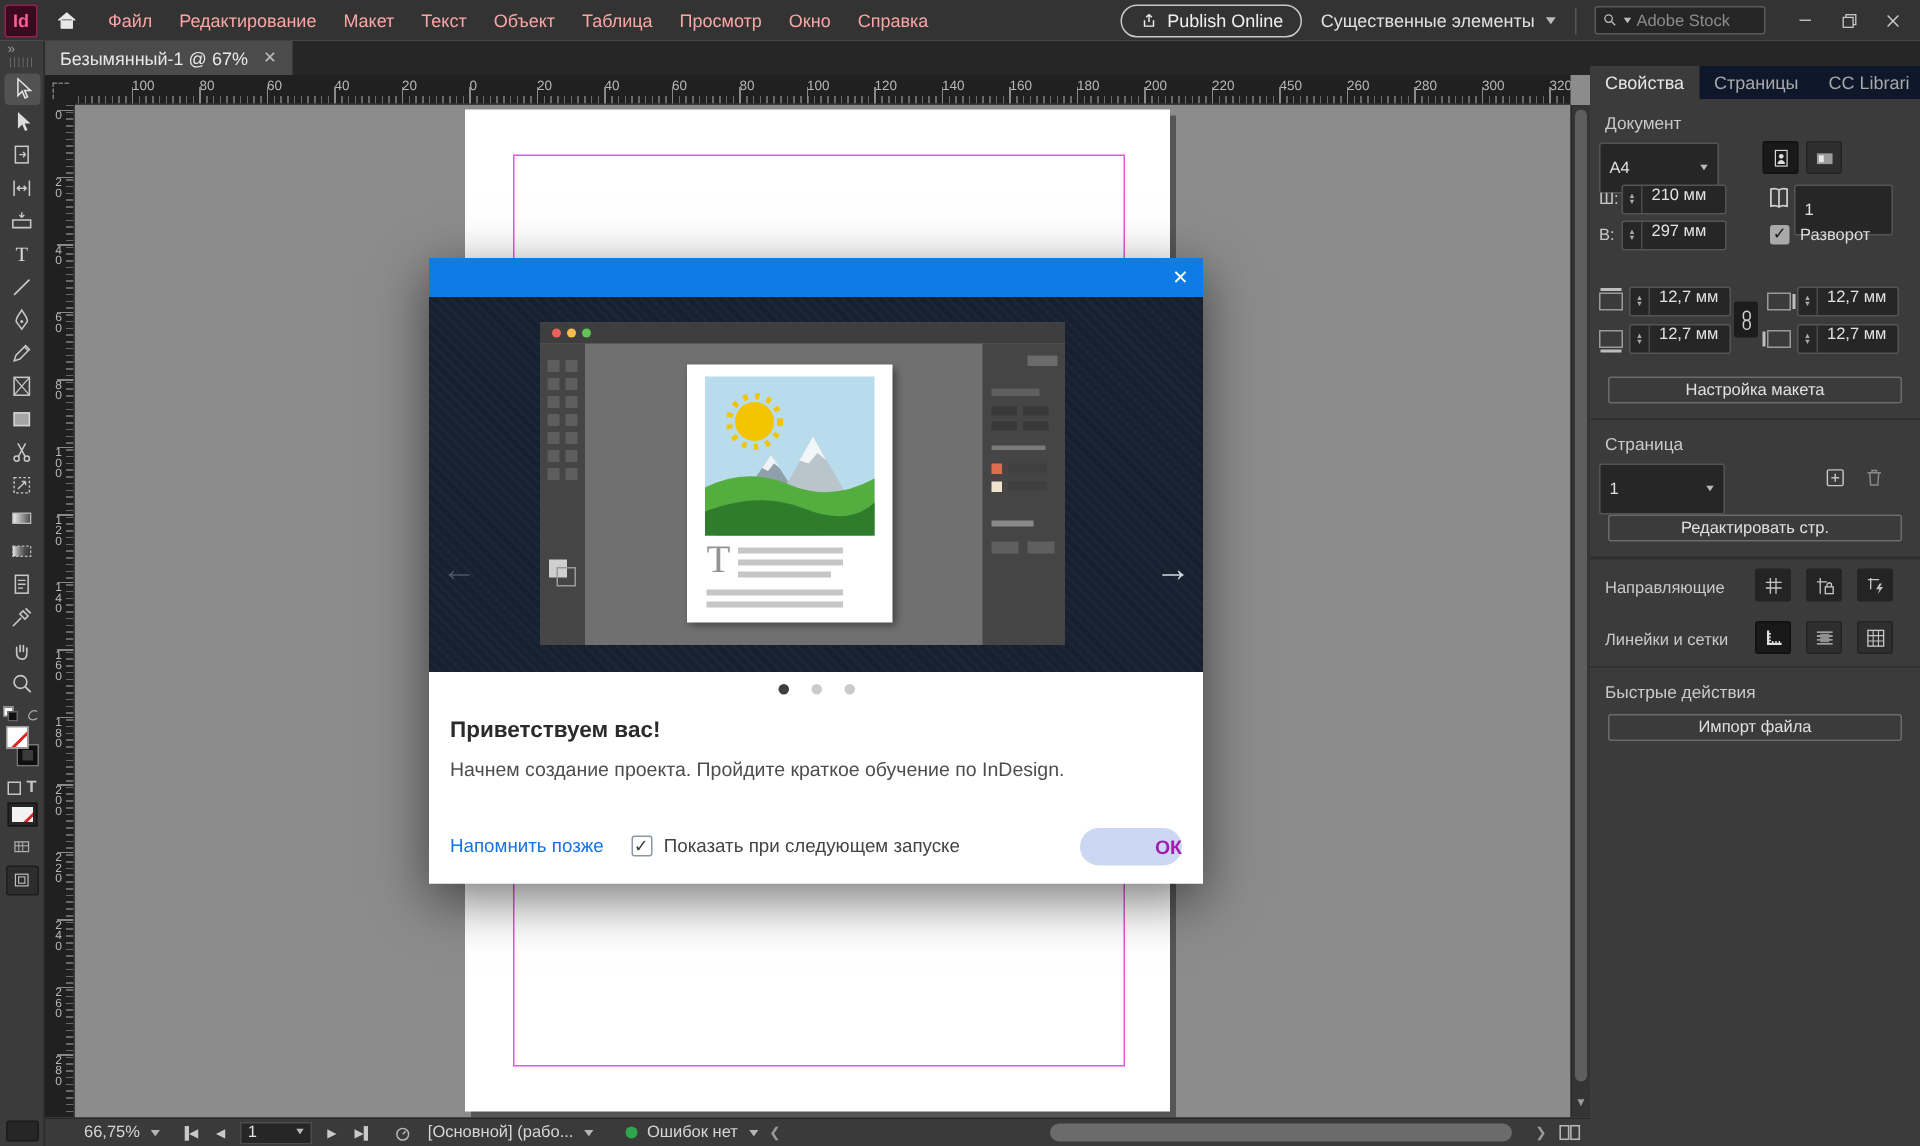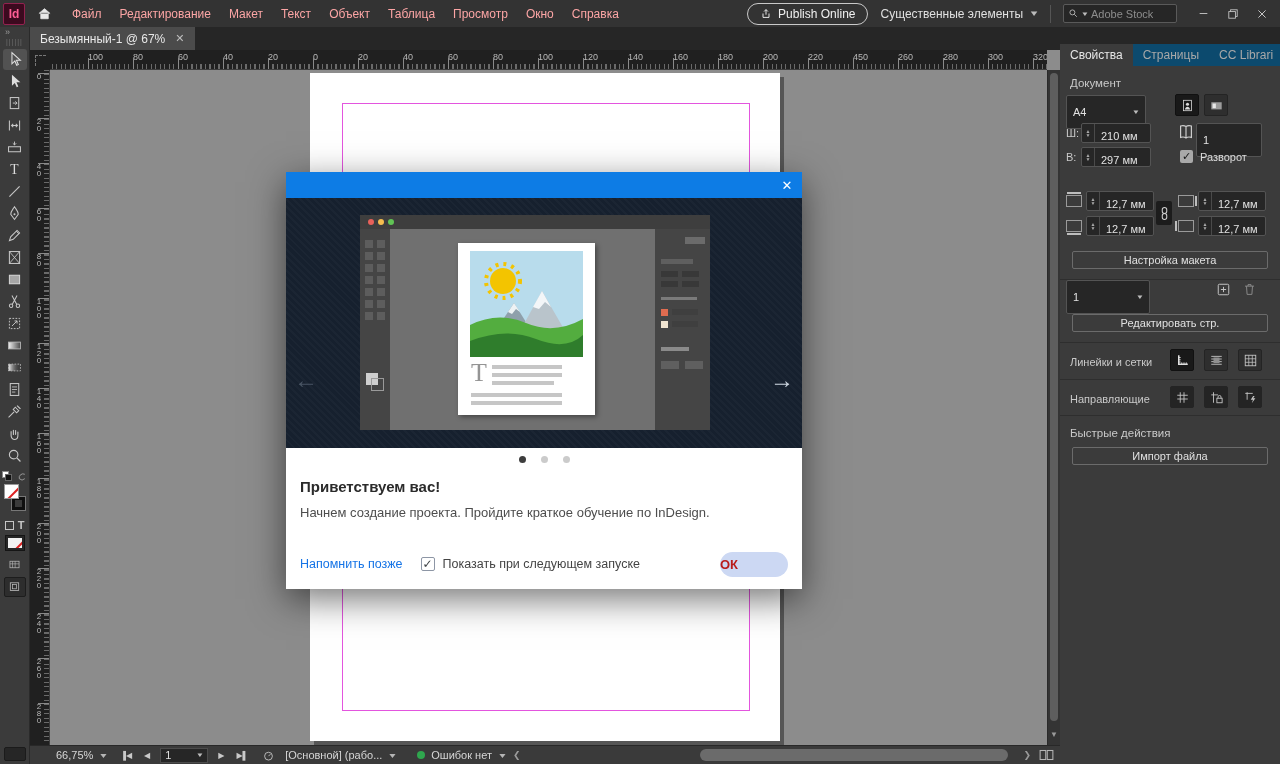--- a/index.html
+++ b/index.html
@@ -76,29 +76,29 @@
   .navglyph{font-size:8px;color:#c9c9c9;margin:0 6px}
   .sb-field{width:48px;height:15px;background:#262626;border:1px solid #4c4c4c;display:flex;align-items:center;justify-content:space-between;padding:0 4px;margin:0 4px}
   .sb-field .v{font-size:11px;color:#e0e0e0}
   .sb-master{margin-left:10px}
   .gdot{width:8px;height:8px;border-radius:50%;background:#2fa64e;margin:0 6px 0 14px}
   .hthumb{position:absolute;left:670px;width:308px;height:12px;top:3px;background:#6b6b6b;border-radius:6px}
   .sb-right{position:absolute;right:6px;display:flex;align-items:center;gap:8px}
 
   
   .panel{position:absolute;right:0;top:44px;width:220px;bottom:0;background:#3b3b3b;z-index:25;font-size:11px}
-  .ptabs{height:22px;background:#0c4a6e;display:flex}
+  .ptabs{height:22px;background:#0f172a;display:flex}
   .ptab{padding:4px 10px 0 10px;color:#a8a8a8;font-size:12px;white-space:nowrap;overflow:hidden}
   .ptab.active{background:#3b3b3b;color:#e6e6e6}
   .ptab.clip{max-width:64px}
   .prow-note{padding:9px 10px;color:#c9c9c9;border-bottom:1px solid #2e2e2e;font-size:12px}
   .sect-label{padding:11px 10px 6px 10px;color:#c9c9c9;font-size:11.5px}
   .inline-label{color:#c9c9c9}
   .sel{height:20px;background:#262626;border:1px solid #545454;border-radius:2px;display:flex;align-items:center;justify-content:space-between;padding:16px 6px;color:#e2e2e2}
-  .stepper{height:20px;background:#262626;border:1px solid #545454;border-radius:2px;display:flex;align-items:flex-end}
+  .stepper{height:20px;background:#262626;border:1px solid #545454;border-radius:2px;display:flex;align-items:flex-start}
   .stepper .arr{width:13px;display:flex;flex-direction:column;align-items:center;justify-content:center;gap:1px;border-right:1px solid #4a4a4a;height:100%;color:#aaa;font-size:5px;line-height:4px}
   .stepper .val{padding-left:6px;color:#e2e2e2}
   .iconbtn{width:24px;height:22px;background:#2e2e2e;border:1px solid #242424;border-radius:2px;display:flex;align-items:center;justify-content:center}
   .iconbtn.active{background:#191919;border-color:#111}
   .pbutton{display:block;width:196px;margin:0 auto;height:18px;background:transparent;border:1px solid #6b6b6b;border-radius:2px;color:#e0e0e0;font-size:11px;text-align:center;line-height:16px}
   .psep{border-top:1px solid #2e2e2e;margin-top:10px}
   .abs{position:absolute}
   .mrow{display:flex;align-items:center;gap:4px}
   .micon{width:16px;height:12px;border:1px solid #9a9a9a;position:relative}
   .micon.mtop:before{content:"";position:absolute;left:0;right:0;top:-4px;height:2px;background:#bdbdbd}
@@ -132,21 +132,21 @@
   .dots{position:absolute;top:8px;left:0;right:0;display:flex;justify-content:center;gap:15px}
   .dot{width:7px;height:7px;border-radius:50%}
   .dot.active{background:#3d3d3d}
   .dot.inactive{background:#cbcbcb}
   .dlg-h{position:absolute;left:14px;top:30px;font-size:15px;font-weight:bold;color:#2b2b2b}
   .dlg-b{position:absolute;left:14px;top:57px;font-size:13px;color:#4d4d4d}
   .dlg-foot{position:absolute;left:14px;right:14px;top:102px;height:28px;display:flex;align-items:center}
   .dlg-link{color:#1473e6;font-size:12.5px}
   .dlg-check{width:14px;height:14px;border:1.5px solid #8d96a5;border-radius:2px;margin:0 8px 0 18px;color:#3c4043;font-size:12px;line-height:12px;text-align:center;font-weight:bold;background:#fff}
   .dlg-chklabel{font-size:12.5px;color:#444}
-  .okbtn{margin-left:auto;width:68px;height:25px;border-radius:13px;background:#ccd8f3;color:#b91c1c;font-weight:bold;font-size:13px;text-align:left;line-height:25px}
+  .okbtn{margin-left:auto;width:68px;height:25px;border-radius:13px;background:#ccd8f3;color:#a21caf;font-weight:bold;font-size:13px;text-align:right;line-height:25px}
   svg{overflow:visible}
 </style>
 </head>
 <body>
 
 <div class="app">
 
   <div class="menubar">
     <div class="id-logo">Id</div>
     <div class="home-btn">
@@ -545,77 +545,78 @@
             <span class="arr">▲<br>▼</span>
             <span class="val">12,7 мм</span>
           </div>
         </div>
     </div>
     <div style="padding-top:8px">
         <button class="pbutton">Настройка макета</button>
       </div>
 
     <div class="psep"></div>
+    <div class="sect-label">Страница</div>
     <div style="position:relative;height:26px">
       <div class="sel abs" style="left:6px;top:0;width:84px">
           <span>1</span>
           <span class="chev" style="font-size:6px">▼</span>
         </div>
       <svg class="abs" style="left:156px;top:2px" width="15" height="15" viewBox="0 0 20 20">
           <rect x="3" y="3" width="14" height="14" rx="1.5" fill="none" stroke="#c5c5c5" stroke-width="1.3"></rect>
           <path d="M10 6.5v7M6.5 10h7" stroke="#c5c5c5" stroke-width="1.3"></path>
         </svg>
       <svg class="abs" style="left:182px;top:2px" width="15" height="15" viewBox="0 0 20 20">
           <path d="M4 5.5h12M8 5.5V3.5h4v2M6 5.5l.8 11h6.4l.8-11" fill="none" stroke="#8a8a8a" stroke-width="1.3"></path>
         </svg>
     </div>
     <div style="padding-top:8px">
         <button class="pbutton">Редактировать стр.</button>
       </div>
 
     <div class="psep"></div>
+    <div style="position:relative;height:36px;border-top:1px solid #2e2e2e">
+      <span class="abs inline-label" style="left:10px;top:13px">Направляющие</span>
+      <div class="iconbtn abs" style="left:110px;top:6px;background:#242424">
+          <svg width="15" height="15" viewBox="0 0 20 20">
+            <path d="M7 3v14M3 7h14M12 3v14M3 12h14" stroke="#c5c5c5" stroke-width="1.2"></path>
+          </svg>
+        </div>
+      <div class="iconbtn abs" style="left:144px;top:6px;background:#242424">
+          <svg width="15" height="15" viewBox="0 0 20 20">
+            <path d="M6 3v14M3 6.5h9" stroke="#c5c5c5" stroke-width="1.2"></path>
+            <rect x="10.5" y="11" width="7" height="6" fill="none" stroke="#c5c5c5" stroke-width="1.2"></rect>
+            <path d="M12 11V9.3a2 2 0 014 0V11" fill="none" stroke="#c5c5c5" stroke-width="1.2"></path>
+          </svg>
+        </div>
+      <div class="iconbtn abs" style="left:178px;top:6px;background:#242424">
+          <svg width="15" height="15" viewBox="0 0 20 20">
+            <path d="M3 4.5h10M5.5 3v10" stroke="#c5c5c5" stroke-width="1.2"></path>
+            <path d="M13.5 8l-3.2 5h3l-1.6 4.5 4.8-6.5h-3l2-3z" fill="#c5c5c5"></path>
+          </svg>
+        </div>
+    </div>
     <div style="position:relative;height:36px">
       <span class="abs inline-label" style="left:10px;top:13px">Линейки и сетки</span>
       <div class="iconbtn abs active" style="left:110px;top:6px">
           <svg width="15" height="15" viewBox="0 0 20 20">
             <path d="M5 3v12h12" fill="none" stroke="#e0e0e0" stroke-width="2"></path>
             <path d="M5 6h2.5M5 9h2.5M5 12h2.5M9 15v-2.5M12 15v-2.5M15 15v-2.5" stroke="#e0e0e0" stroke-width="1.2"></path>
           </svg>
         </div>
       <div class="iconbtn abs" style="left:144px;top:6px">
           <svg width="15" height="15" viewBox="0 0 20 20">
             <path d="M3 4.5h14M3 8h14M3 11.5h14M3 15h14" stroke="#c5c5c5" stroke-width="1.2"></path>
             <rect x="6" y="6" width="8" height="7.5" fill="#8f8f8f"></rect>
           </svg>
         </div>
       <div class="iconbtn abs" style="left:178px;top:6px">
           <svg width="15" height="15" viewBox="0 0 20 20">
             <rect x="3" y="3" width="14" height="14" fill="none" stroke="#c5c5c5" stroke-width="1.2"></rect>
             <path d="M3 7.7h14M3 12.4h14M7.7 3v14M12.4 3v14" stroke="#c5c5c5" stroke-width="1"></path>
-          </svg>
-        </div>
-    </div>
-    <div style="position:relative;height:36px;border-top:1px solid #2e2e2e">
-      <span class="abs inline-label" style="left:10px;top:13px">Направляющие</span>
-      <div class="iconbtn abs" style="left:110px;top:6px;background:#242424">
-          <svg width="15" height="15" viewBox="0 0 20 20">
-            <path d="M7 3v14M3 7h14M12 3v14M3 12h14" stroke="#c5c5c5" stroke-width="1.2"></path>
-          </svg>
-        </div>
-      <div class="iconbtn abs" style="left:144px;top:6px;background:#242424">
-          <svg width="15" height="15" viewBox="0 0 20 20">
-            <path d="M6 3v14M3 6.5h9" stroke="#c5c5c5" stroke-width="1.2"></path>
-            <rect x="10.5" y="11" width="7" height="6" fill="none" stroke="#c5c5c5" stroke-width="1.2"></rect>
-            <path d="M12 11V9.3a2 2 0 014 0V11" fill="none" stroke="#c5c5c5" stroke-width="1.2"></path>
-          </svg>
-        </div>
-      <div class="iconbtn abs" style="left:178px;top:6px;background:#242424">
-          <svg width="15" height="15" viewBox="0 0 20 20">
-            <path d="M3 4.5h10M5.5 3v10" stroke="#c5c5c5" stroke-width="1.2"></path>
-            <path d="M13.5 8l-3.2 5h3l-1.6 4.5 4.8-6.5h-3l2-3z" fill="#c5c5c5"></path>
           </svg>
         </div>
     </div>
     <div class="psep" style="margin-top:0"></div>
     <div class="sect-label">Быстрые действия</div>
     <div style="padding-top:2px">
         <button class="pbutton">Импорт файла</button>
       </div>
   </div>
 

